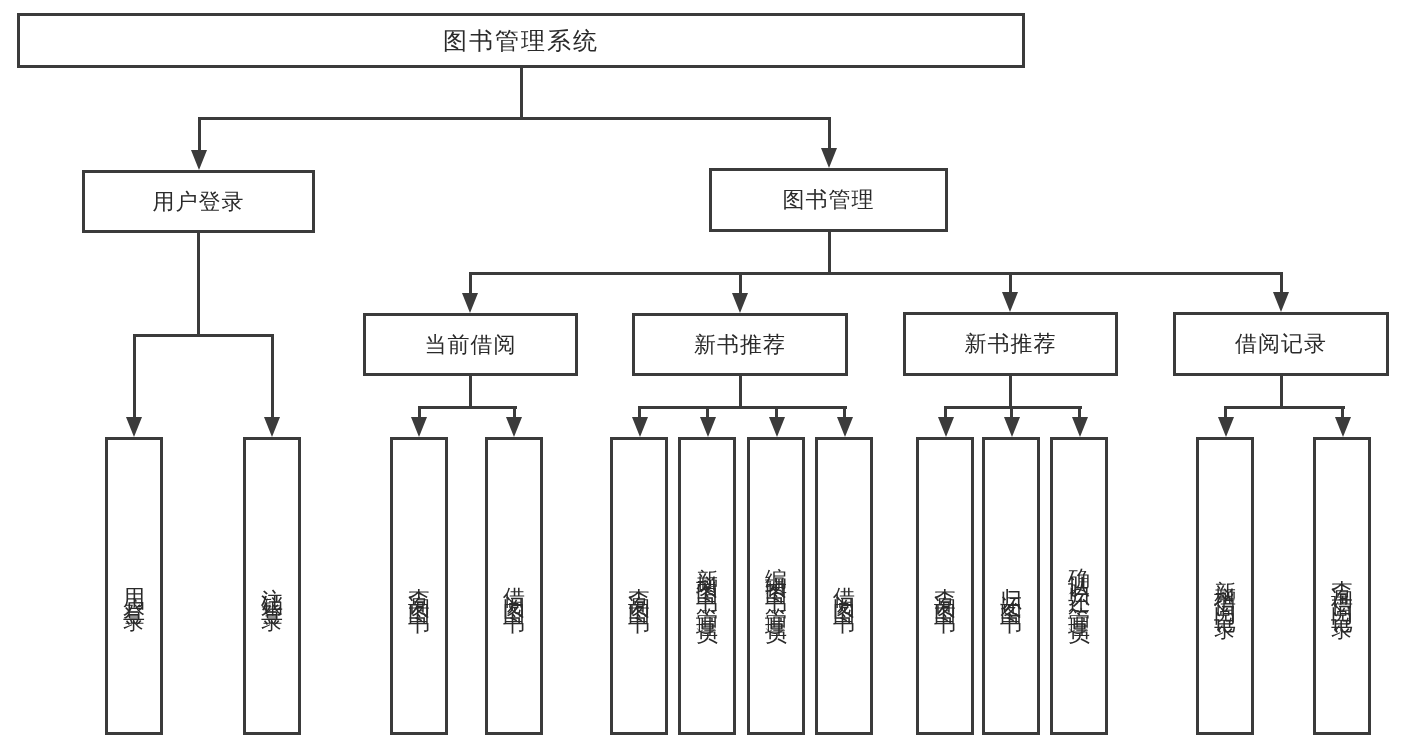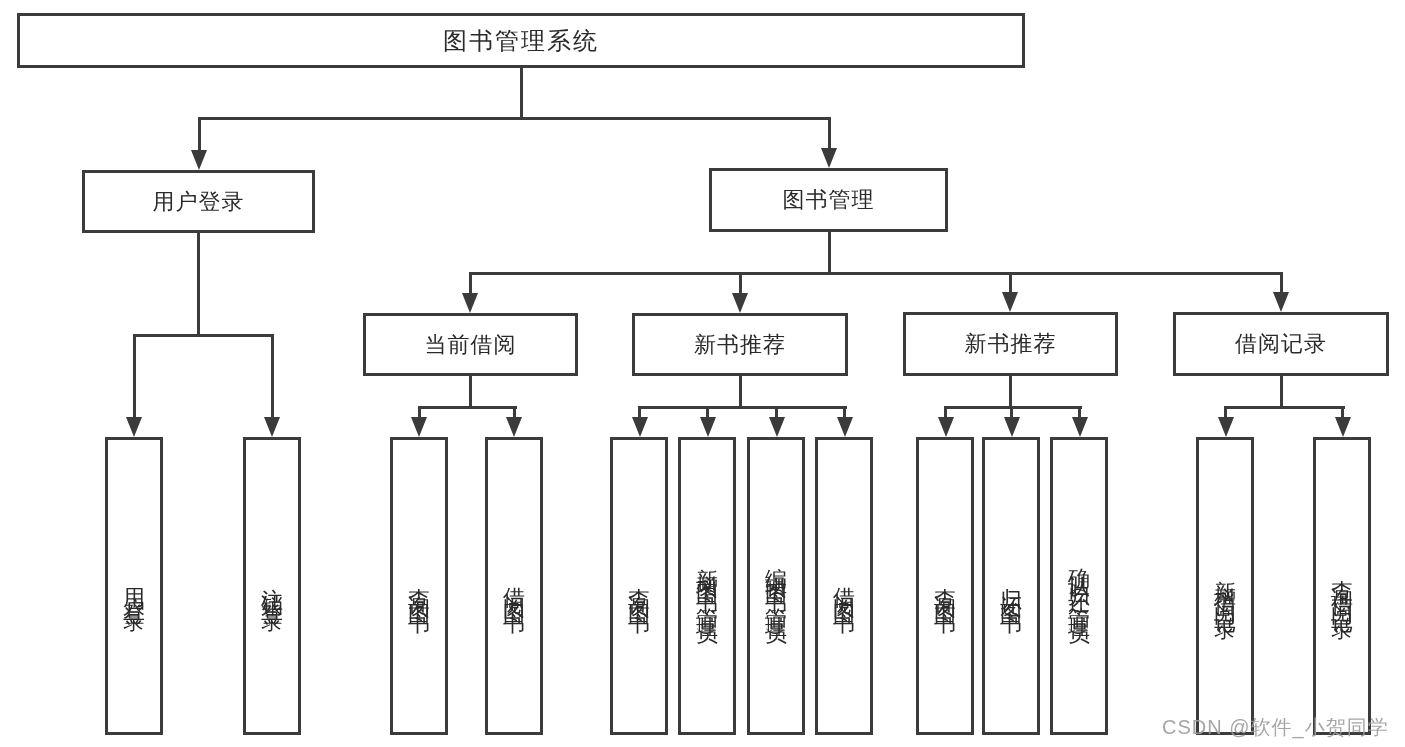--- a/index.html
+++ b/index.html
@@ -183,15 +183,14 @@
 
   <div>
     <div class="v" style="left:1280px;top:376px;height:33px"></div>
     <div class="h" style="left:1224px;top:406px;width:121px"></div>
     <div class="v" style="left:1224px;top:406px;height:13px"></div>
     <div class="arrow" style="left:1218px;top:417px"></div>
     <div class="v" style="left:1341px;top:406px;height:13px"></div>
     <div class="arrow" style="left:1335px;top:417px"></div>
   </div>
 
-  <div class="watermark">CSDN @软件_小贺同学</div>
 
 </div>
 
 </body></html>

